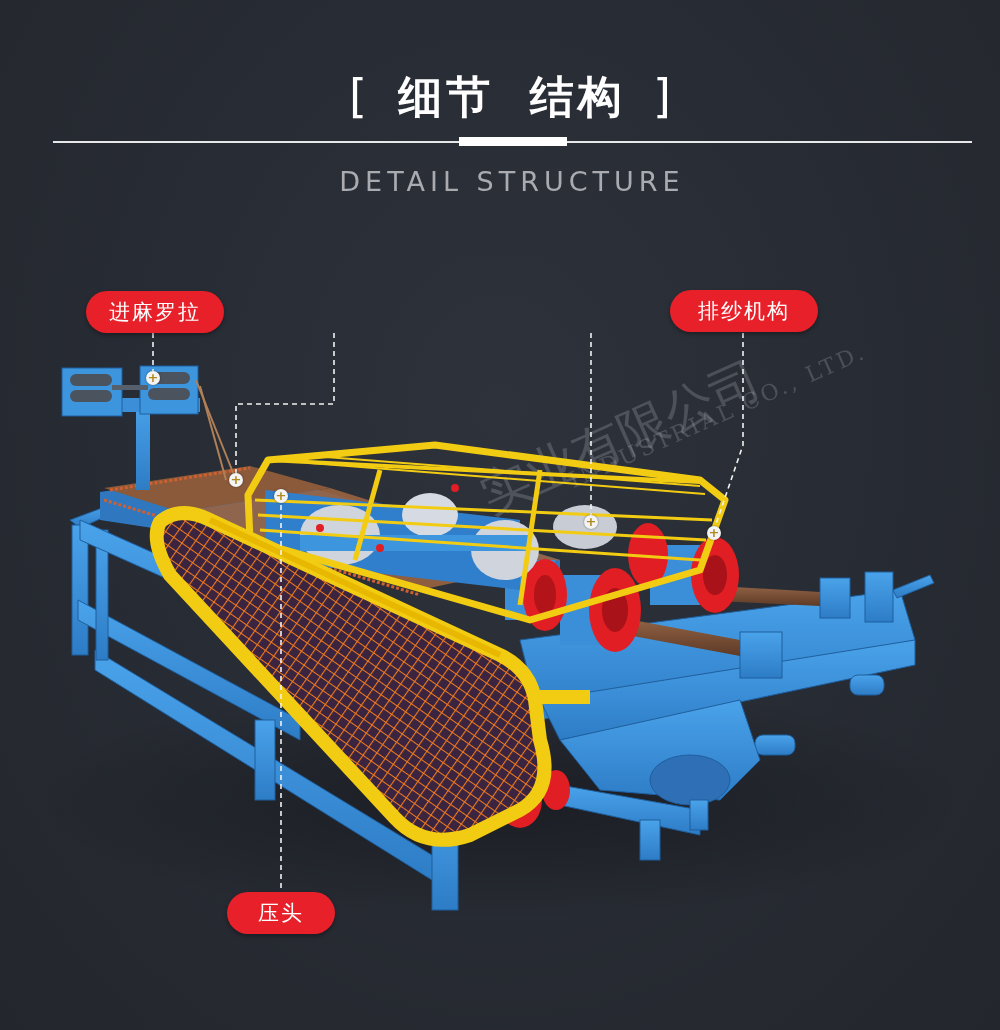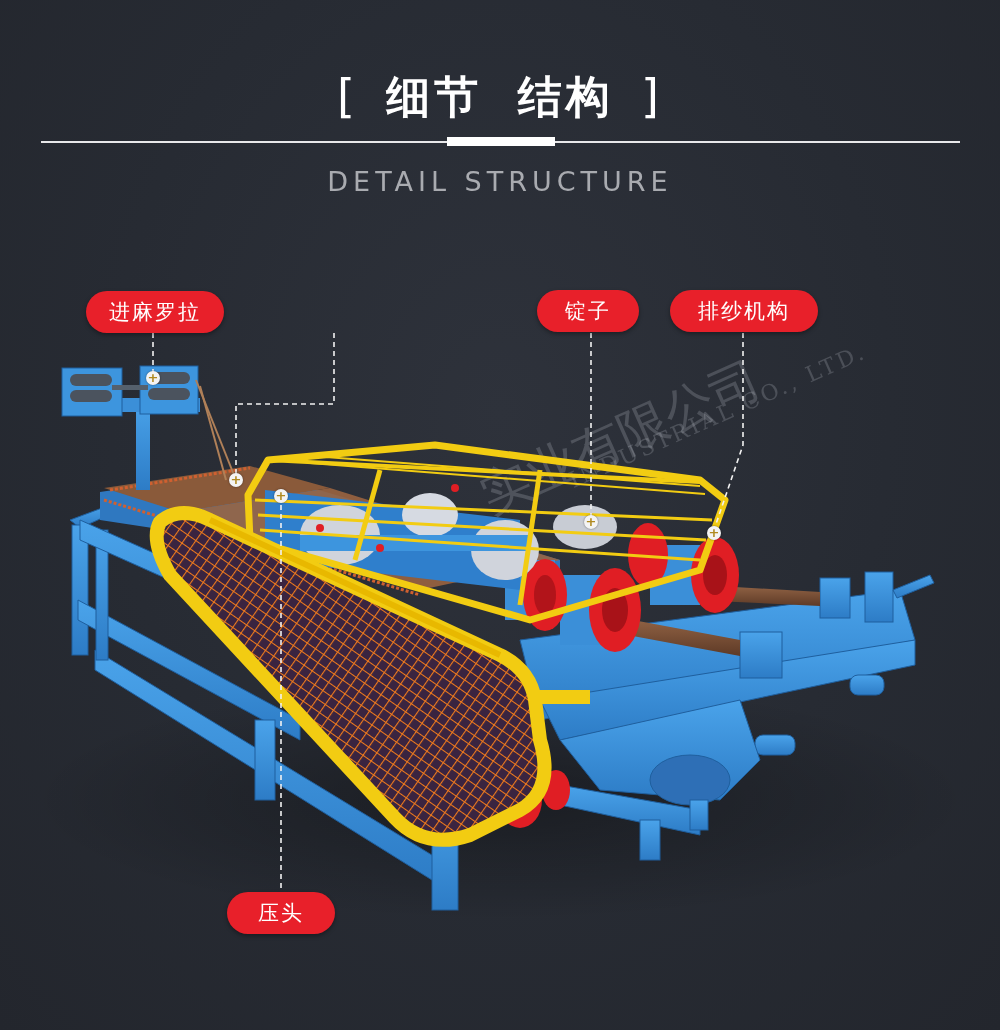--- a/index.html
+++ b/index.html
@@ -2,21 +2,21 @@
 <html><head>
   <meta charset="utf-8">
   <style>
     html, body { margin: 0; padding: 0; }
     body {
       width: 1000px; height: 1030px; overflow: hidden;
       background: radial-gradient(ellipse at 50% 40%, #2e323b 0%, #272b33 55%, #23262d 100%);
       font-family: "DejaVu Sans", sans-serif;
       position: relative;
     }
-    .header { position: absolute; left: 0; top: 0; width: 794px; height: 210px; }
+    .header { position: absolute; left: 12px; top: 0; width: 794px; height: 210px; }
     .title {
       position: absolute; left: 0; width: 1000px; top: 66px; text-align: center;
       color: #ffffff; font-size: 44px; font-weight: bold; letter-spacing: 4px; line-height: 60px;
     }
     .title .bracket { font-weight: normal; font-size: 46px; }
     .title .word { margin: 0 8px; }
     .rule {
       position: absolute; left: 41px; top: 141px; width: 919px; height: 2px; background: #e8e8ea;
     }
     .rule-thick {
@@ -199,16 +199,15 @@
     </g>
   </svg>
 
   <div class="marker" style="left:153px; top:378px;">+</div>
   <div class="marker" style="left:236px; top:480px;">+</div>
   <div class="marker" style="left:591px; top:522px;">+</div>
   <div class="marker" style="left:714px; top:533px;">+</div>
   <div class="marker" style="left:281px; top:496px;">+</div>
 
   <div class="callout" style="left:86px; top:291px; width:138px;font-family:Liberation Serif, serif;">进麻罗拉</div>
-  <div class="callout" style="left:537px; top:290px; width:102px;">锭子</div>
   <div class="callout" style="left:227px; top:892px; width:108px;">压头</div>
   <div class="callout" style="left:670px; top:290px; width:148px;">排纱机构</div>
 </div>
 
 </body></html>

